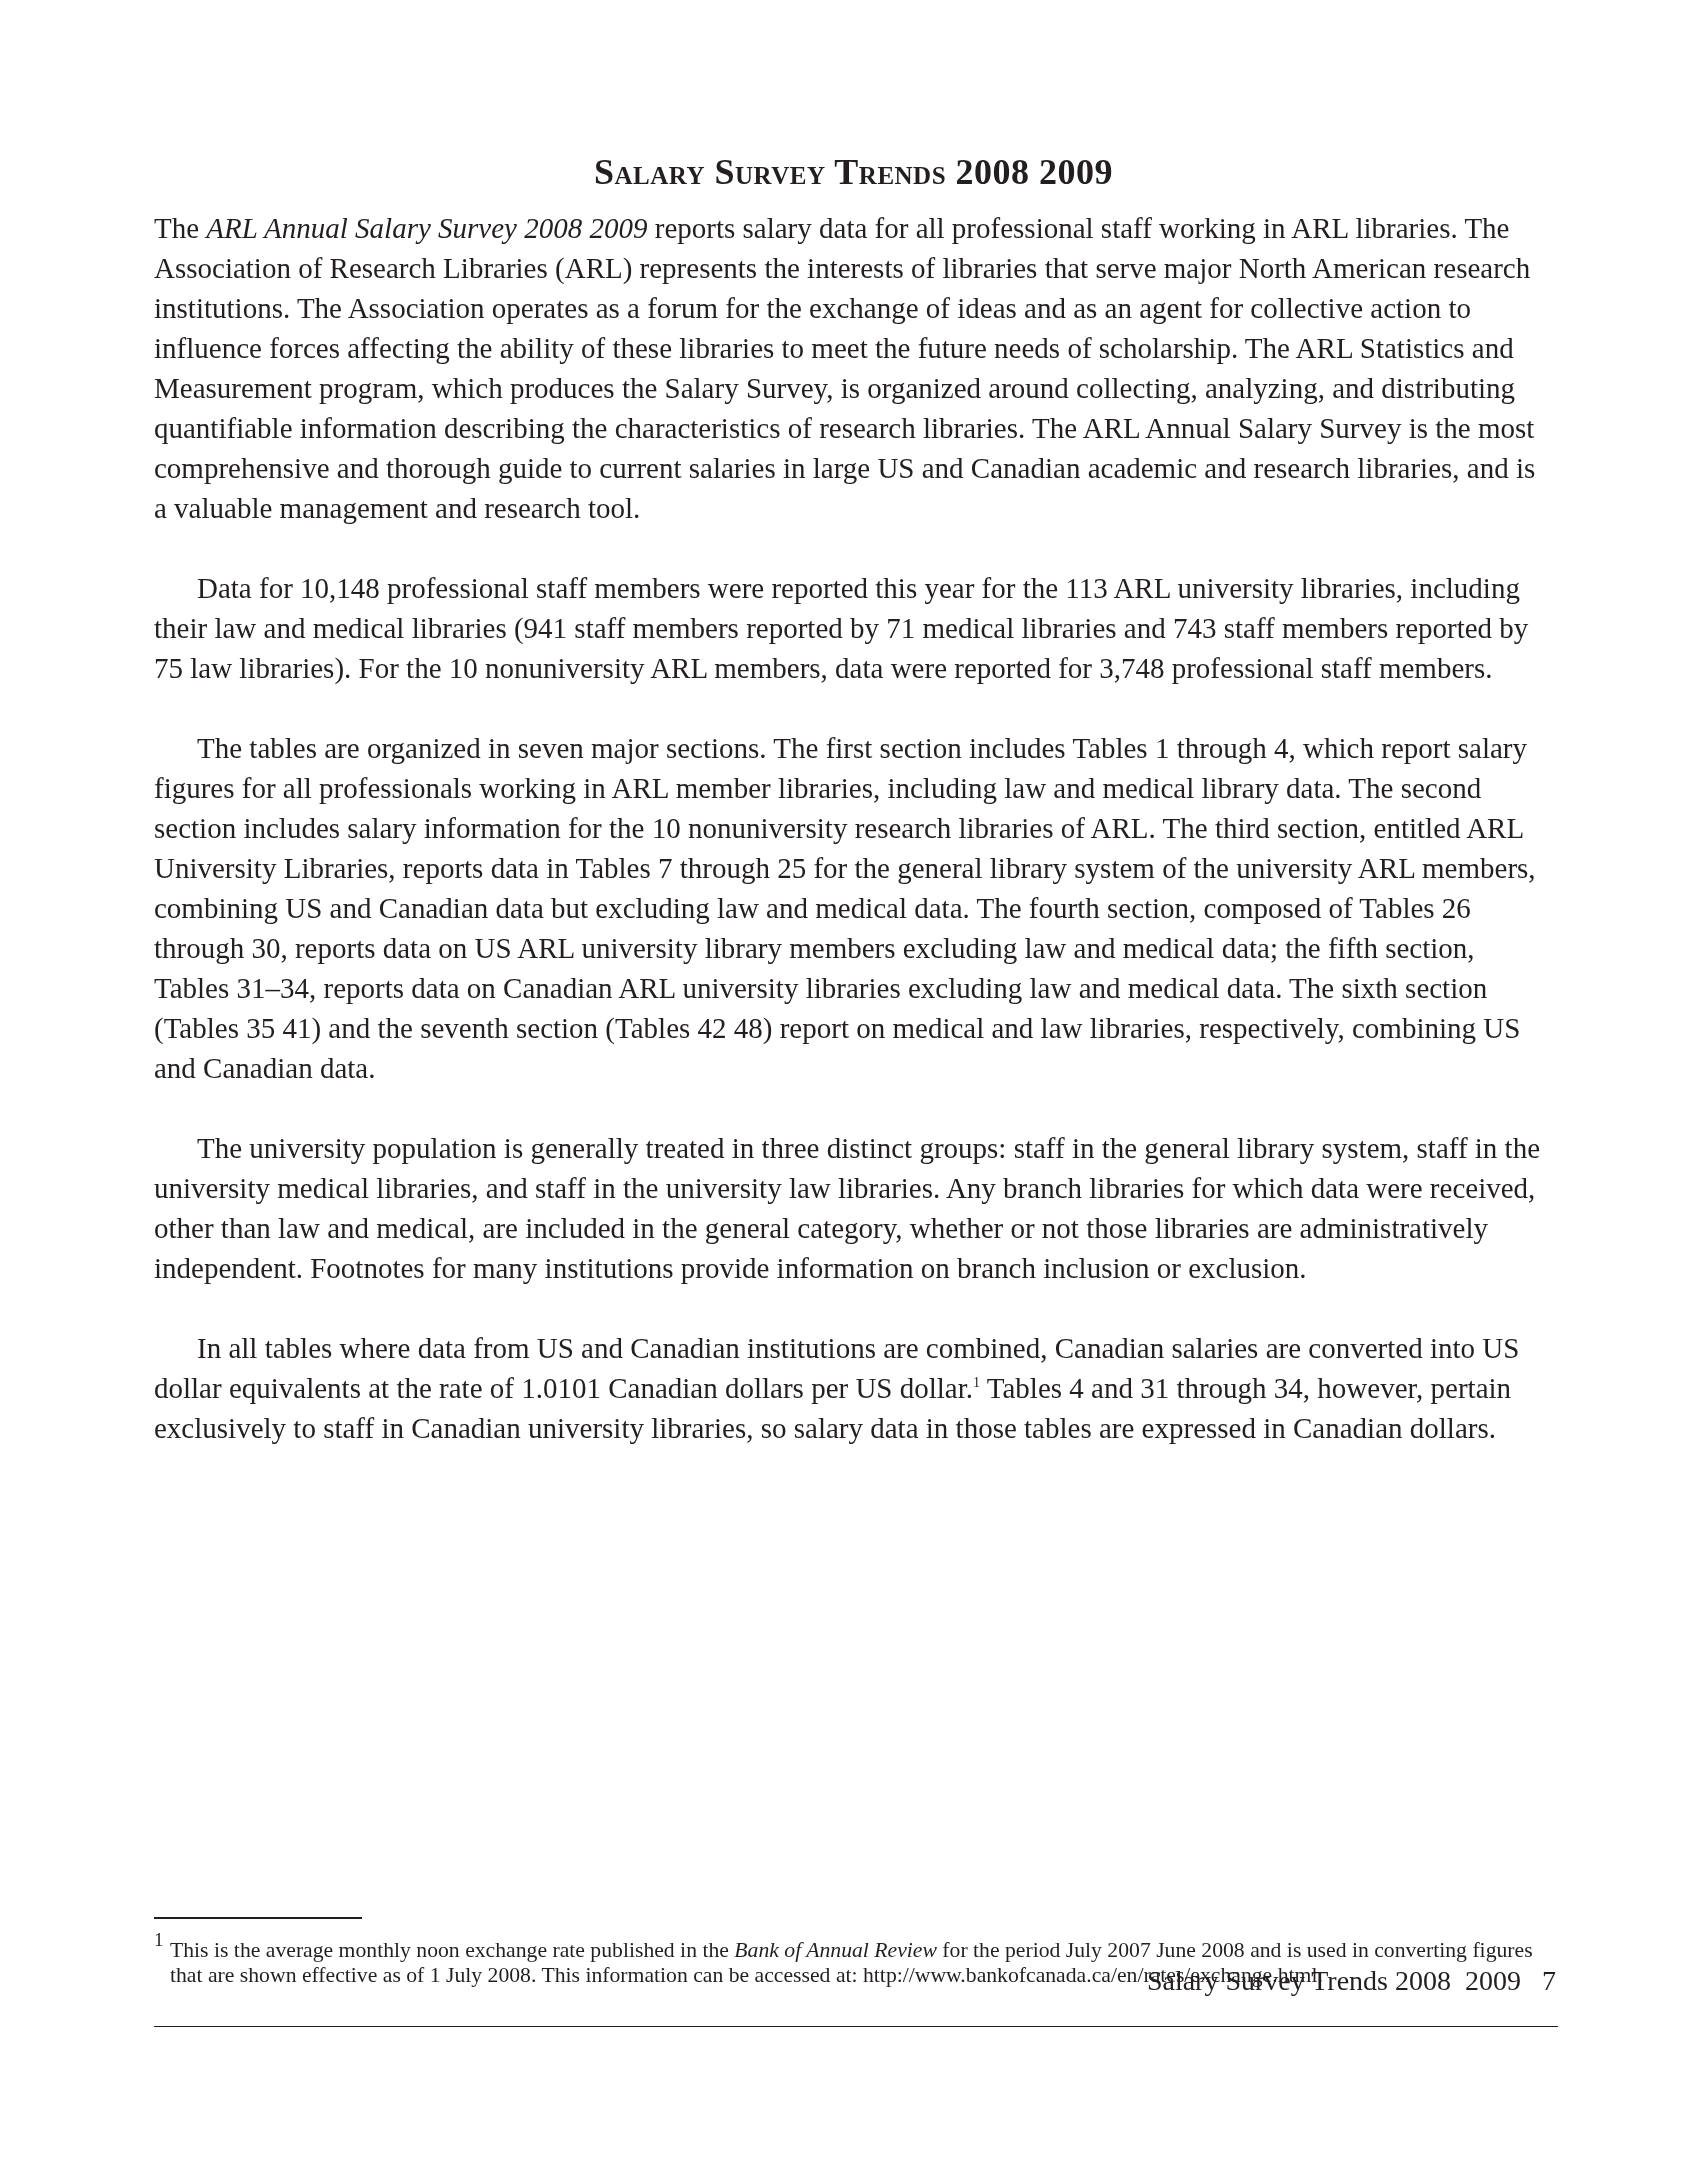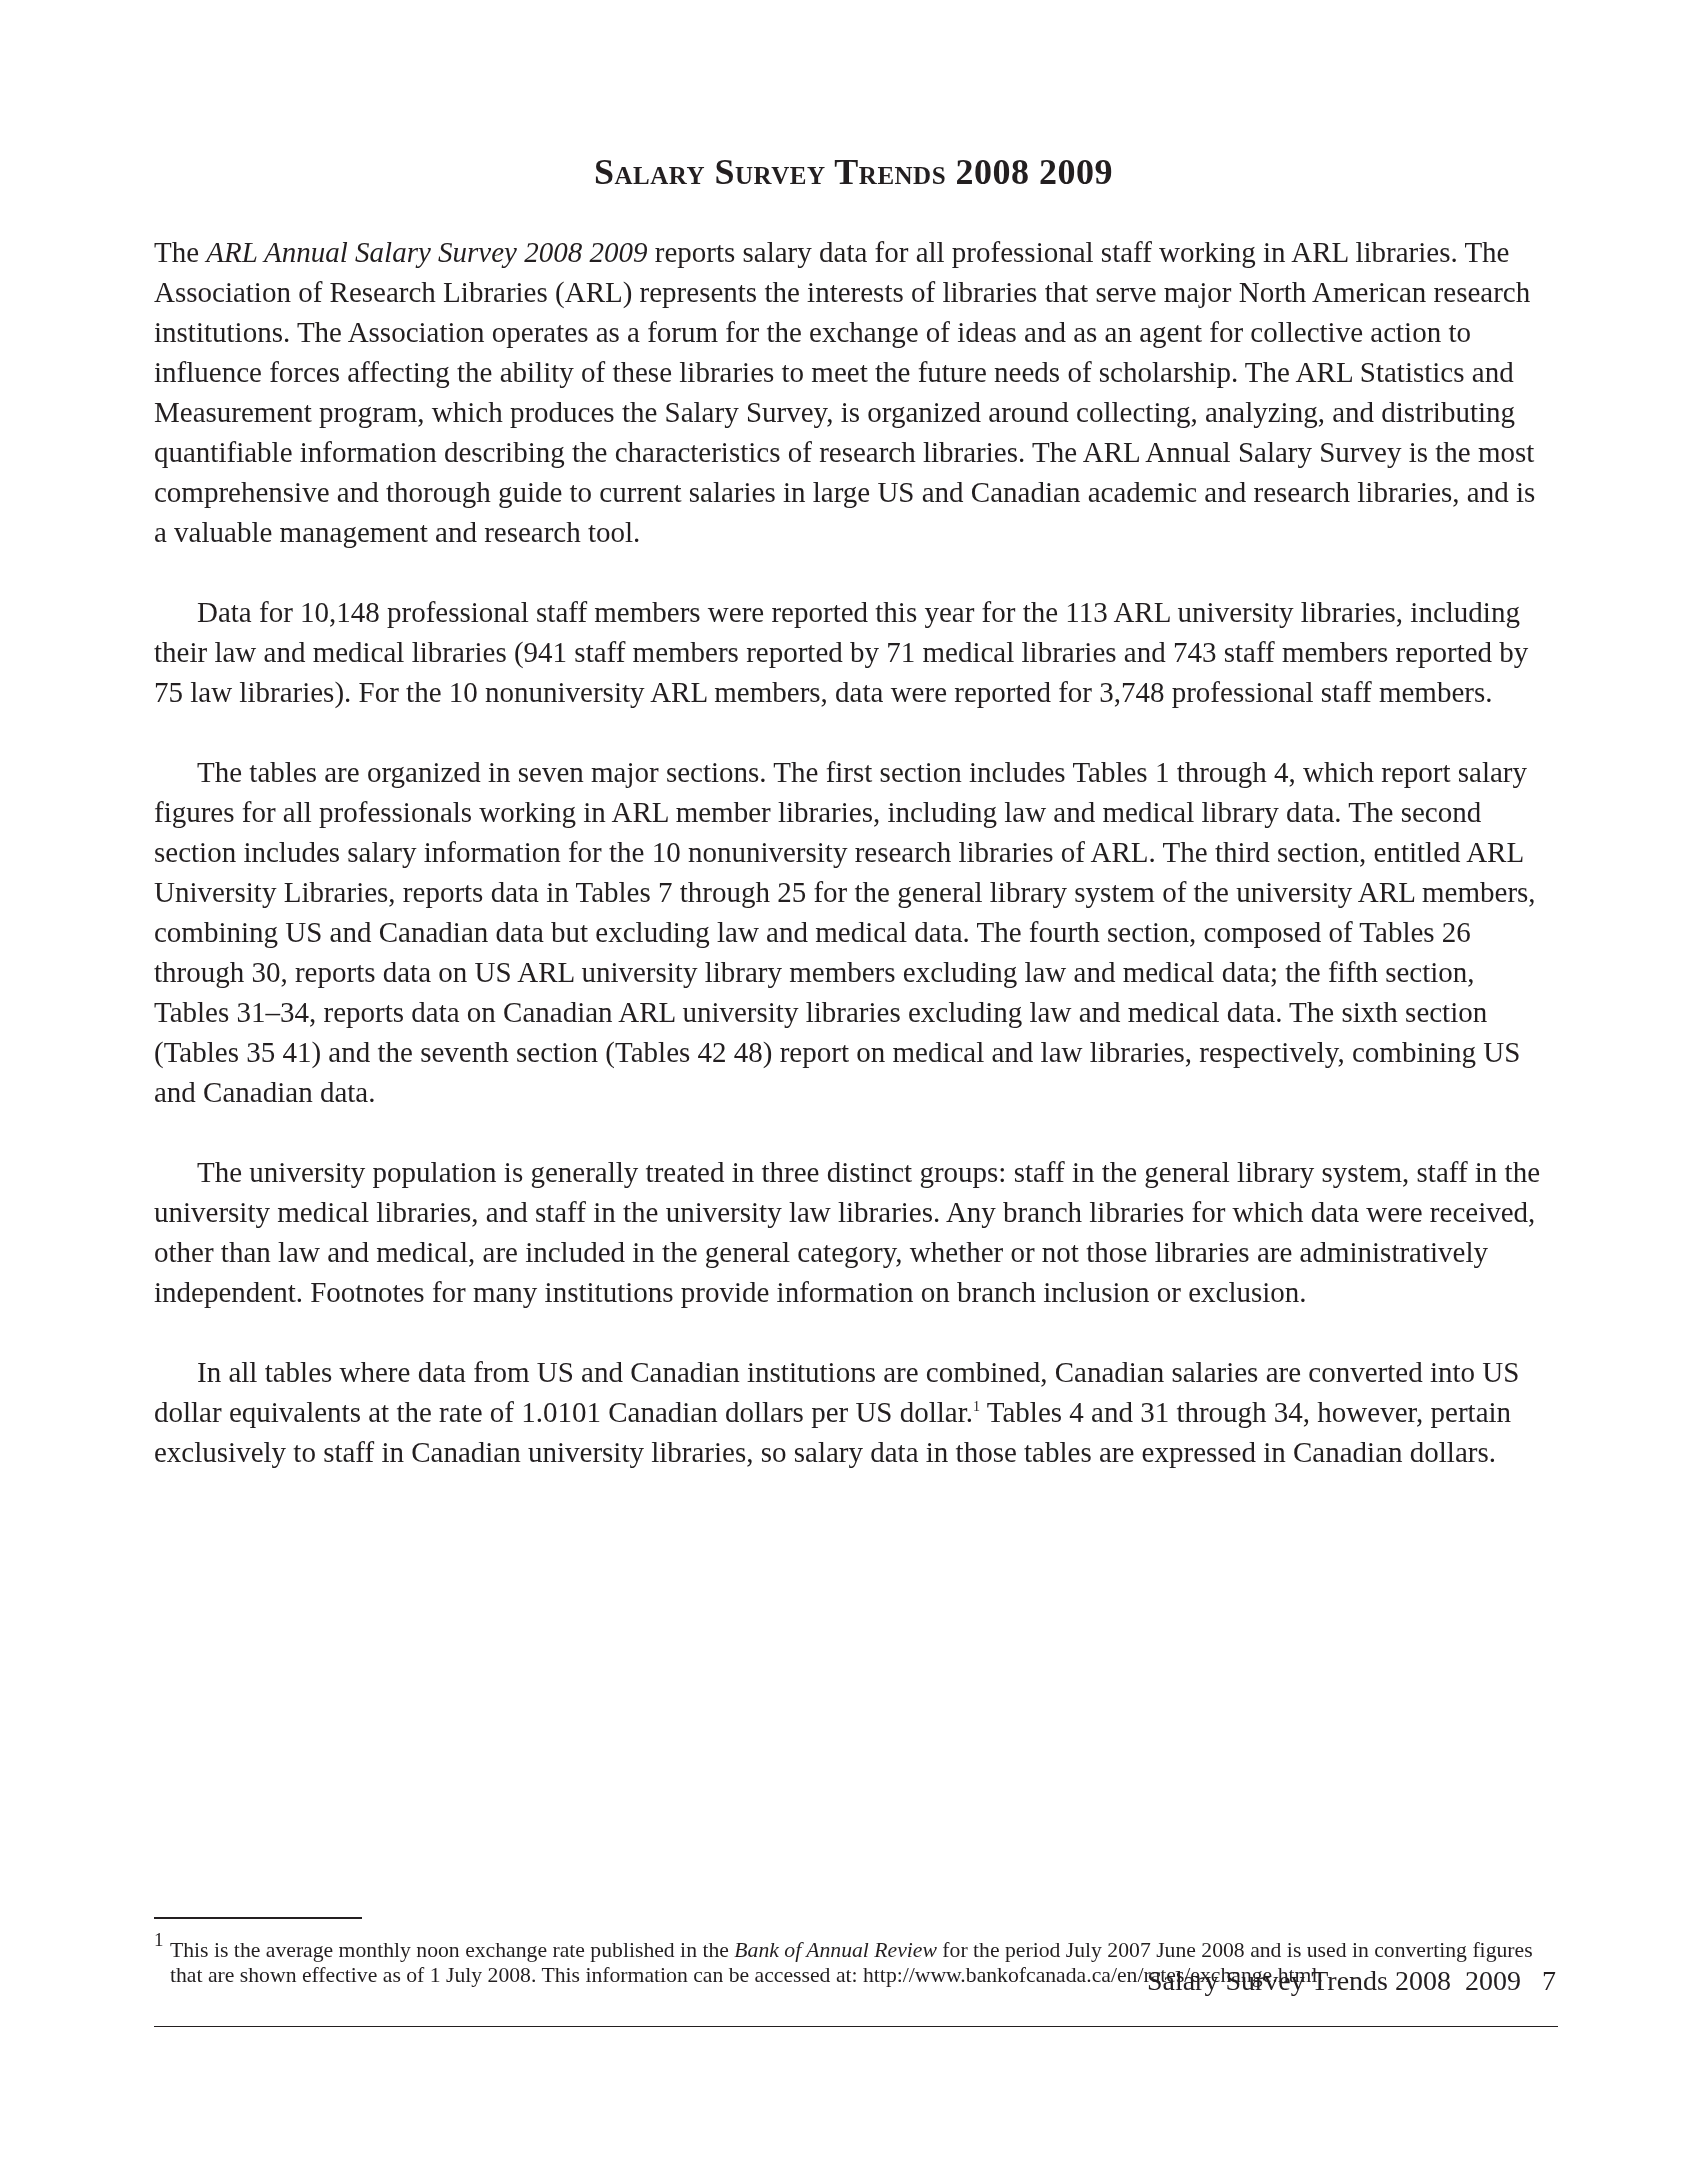--- a/index.html
+++ b/index.html
@@ -19,21 +19,21 @@
     text-align: center;
     font-size: 36px;
     font-weight: bold;
     font-variant: small-caps;
     letter-spacing: 0.5px;
     margin: 0;
   }
   .body-text {
     position: absolute;
     left: 154px;
-    top: 232px;
+    top: 208px;
     width: 1401px;
     font-size: 29px;
     line-height: 40px;
   }
   .body-text p {
     margin: 0 0 40px 0;
     text-align: left;
   }
   .body-text p.indent { text-indent: 43px; }
   .body-text em { font-style: italic; }

